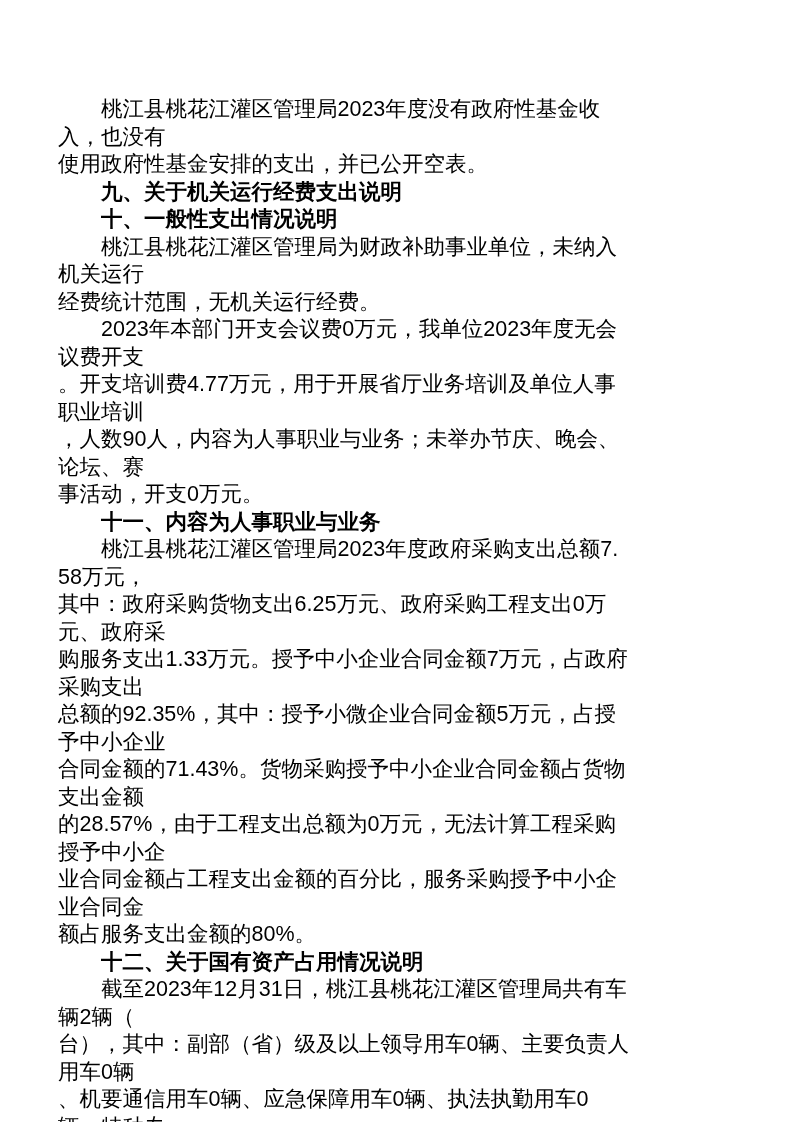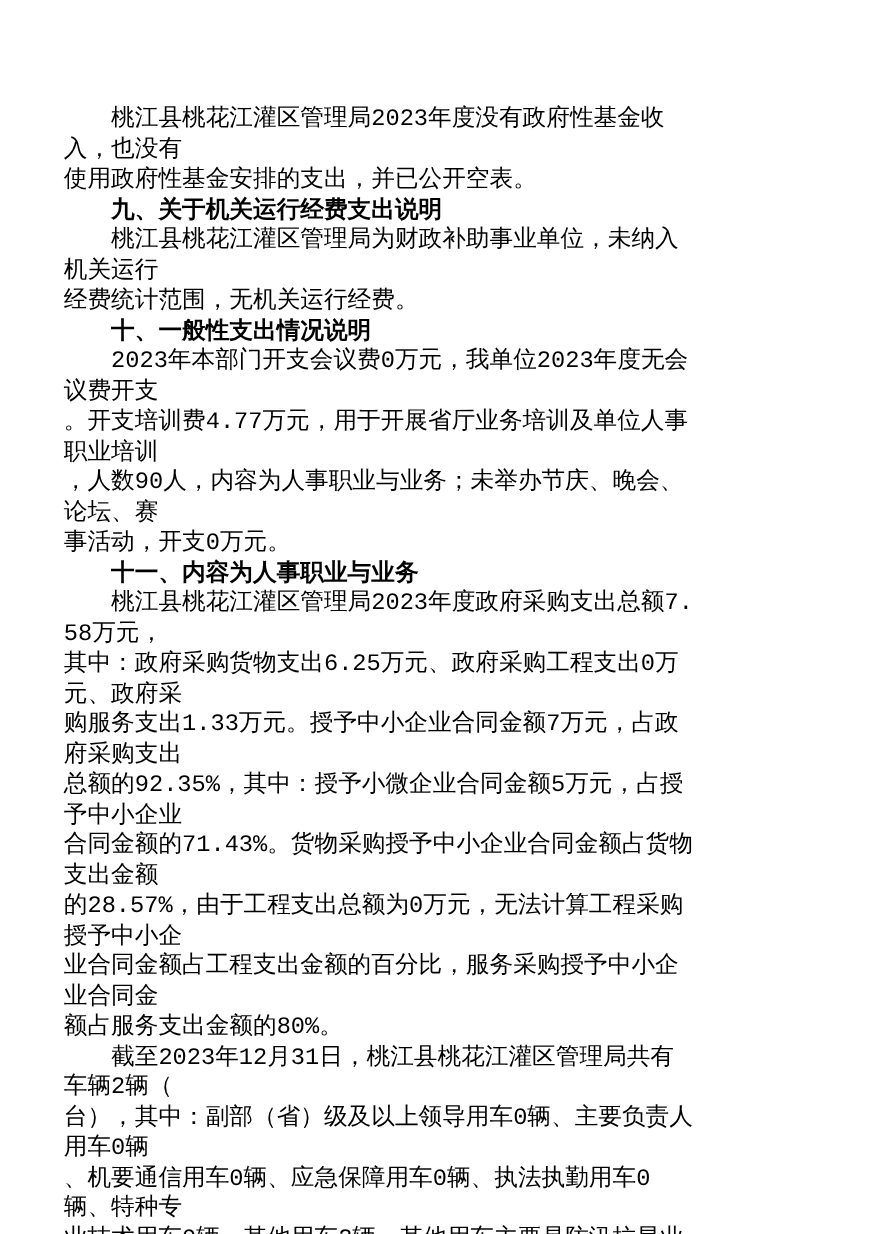--- a/index.html
+++ b/index.html
@@ -9,21 +9,21 @@
   }
   .page {
     position: relative;
     width: 683px;
     height: 1122px;
     background: #ffffff;
     color: #000000;
     box-sizing: border-box;
     padding: 96px 53px 0 58px;
     overflow: hidden;
-    font-family: Liberation Mono, monospace;
+    font-family: Liberation Sans, sans-serif;
   }
   .block {
     margin: 0;
     font-size: 21.5px;
     line-height: 27.5px;
     white-space: pre-wrap;
     word-break: break-all;
     text-indent: 2em;
     letter-spacing: 0;
   }
@@ -31,36 +31,37 @@
     font-weight: bold;
   }
 </style>
 </head>
 <body>
 
 <div class="page">
   <div class="block para">桃江县桃花江灌区管理局2023年度没有政府性基金收入，也没有
 使用政府性基金安排的支出，并已公开空表。</div>
   <div class="block heading">九、关于机关运行经费支出说明</div>
+  <div class="block heading">十、一般性支出情况说明</div>
   <div class="block para">桃江县桃花江灌区管理局为财政补助事业单位，未纳入机关运行
 经费统计范围，无机关运行经费。</div>
-  <div class="block heading">十、一般性支出情况说明</div>
   <div class="block para">2023年本部门开支会议费0万元，我单位2023年度无会议费开支
 。开支培训费4.77万元，用于开展省厅业务培训及单位人事职业培训
 ，人数90人，内容为人事职业与业务；未举办节庆、晚会、论坛、赛
 事活动，开支0万元。</div>
   <div class="block heading">十一、内容为人事职业与业务</div>
   <div class="block para">桃江县桃花江灌区管理局2023年度政府采购支出总额7.58万元，
 其中：政府采购货物支出6.25万元、政府采购工程支出0万元、政府采
 购服务支出1.33万元。授予中小企业合同金额7万元，占政府采购支出
 总额的92.35%，其中：授予小微企业合同金额5万元，占授予中小企业
 合同金额的71.43%。货物采购授予中小企业合同金额占货物支出金额
 的28.57%，由于工程支出总额为0万元，无法计算工程采购授予中小企
 业合同金额占工程支出金额的百分比，服务采购授予中小企业合同金
 额占服务支出金额的80%。</div>
+  <div class="block heading">十二、关于国有资产占用情况说明</div>
   <div class="block para">截至2023年12月31日，桃江县桃花江灌区管理局共有车辆2辆（
 台），其中：副部（省）级及以上领导用车0辆、主要负责人用车0辆
 、机要通信用车0辆、应急保障用车0辆、执法执勤用车0辆、特种专
 业技术用车0辆、其他用车2辆，其他用车主要是防汛抗旱业务用车；
 单价100万元以上设备（不含车辆）0台（套）。</div>
   <div class="block heading">（一）绩效管理工作开展情况</div>
   <div class="block heading">（二）部门（单位）整体支出绩效情况</div>
 </div>
 
 </body></html>

